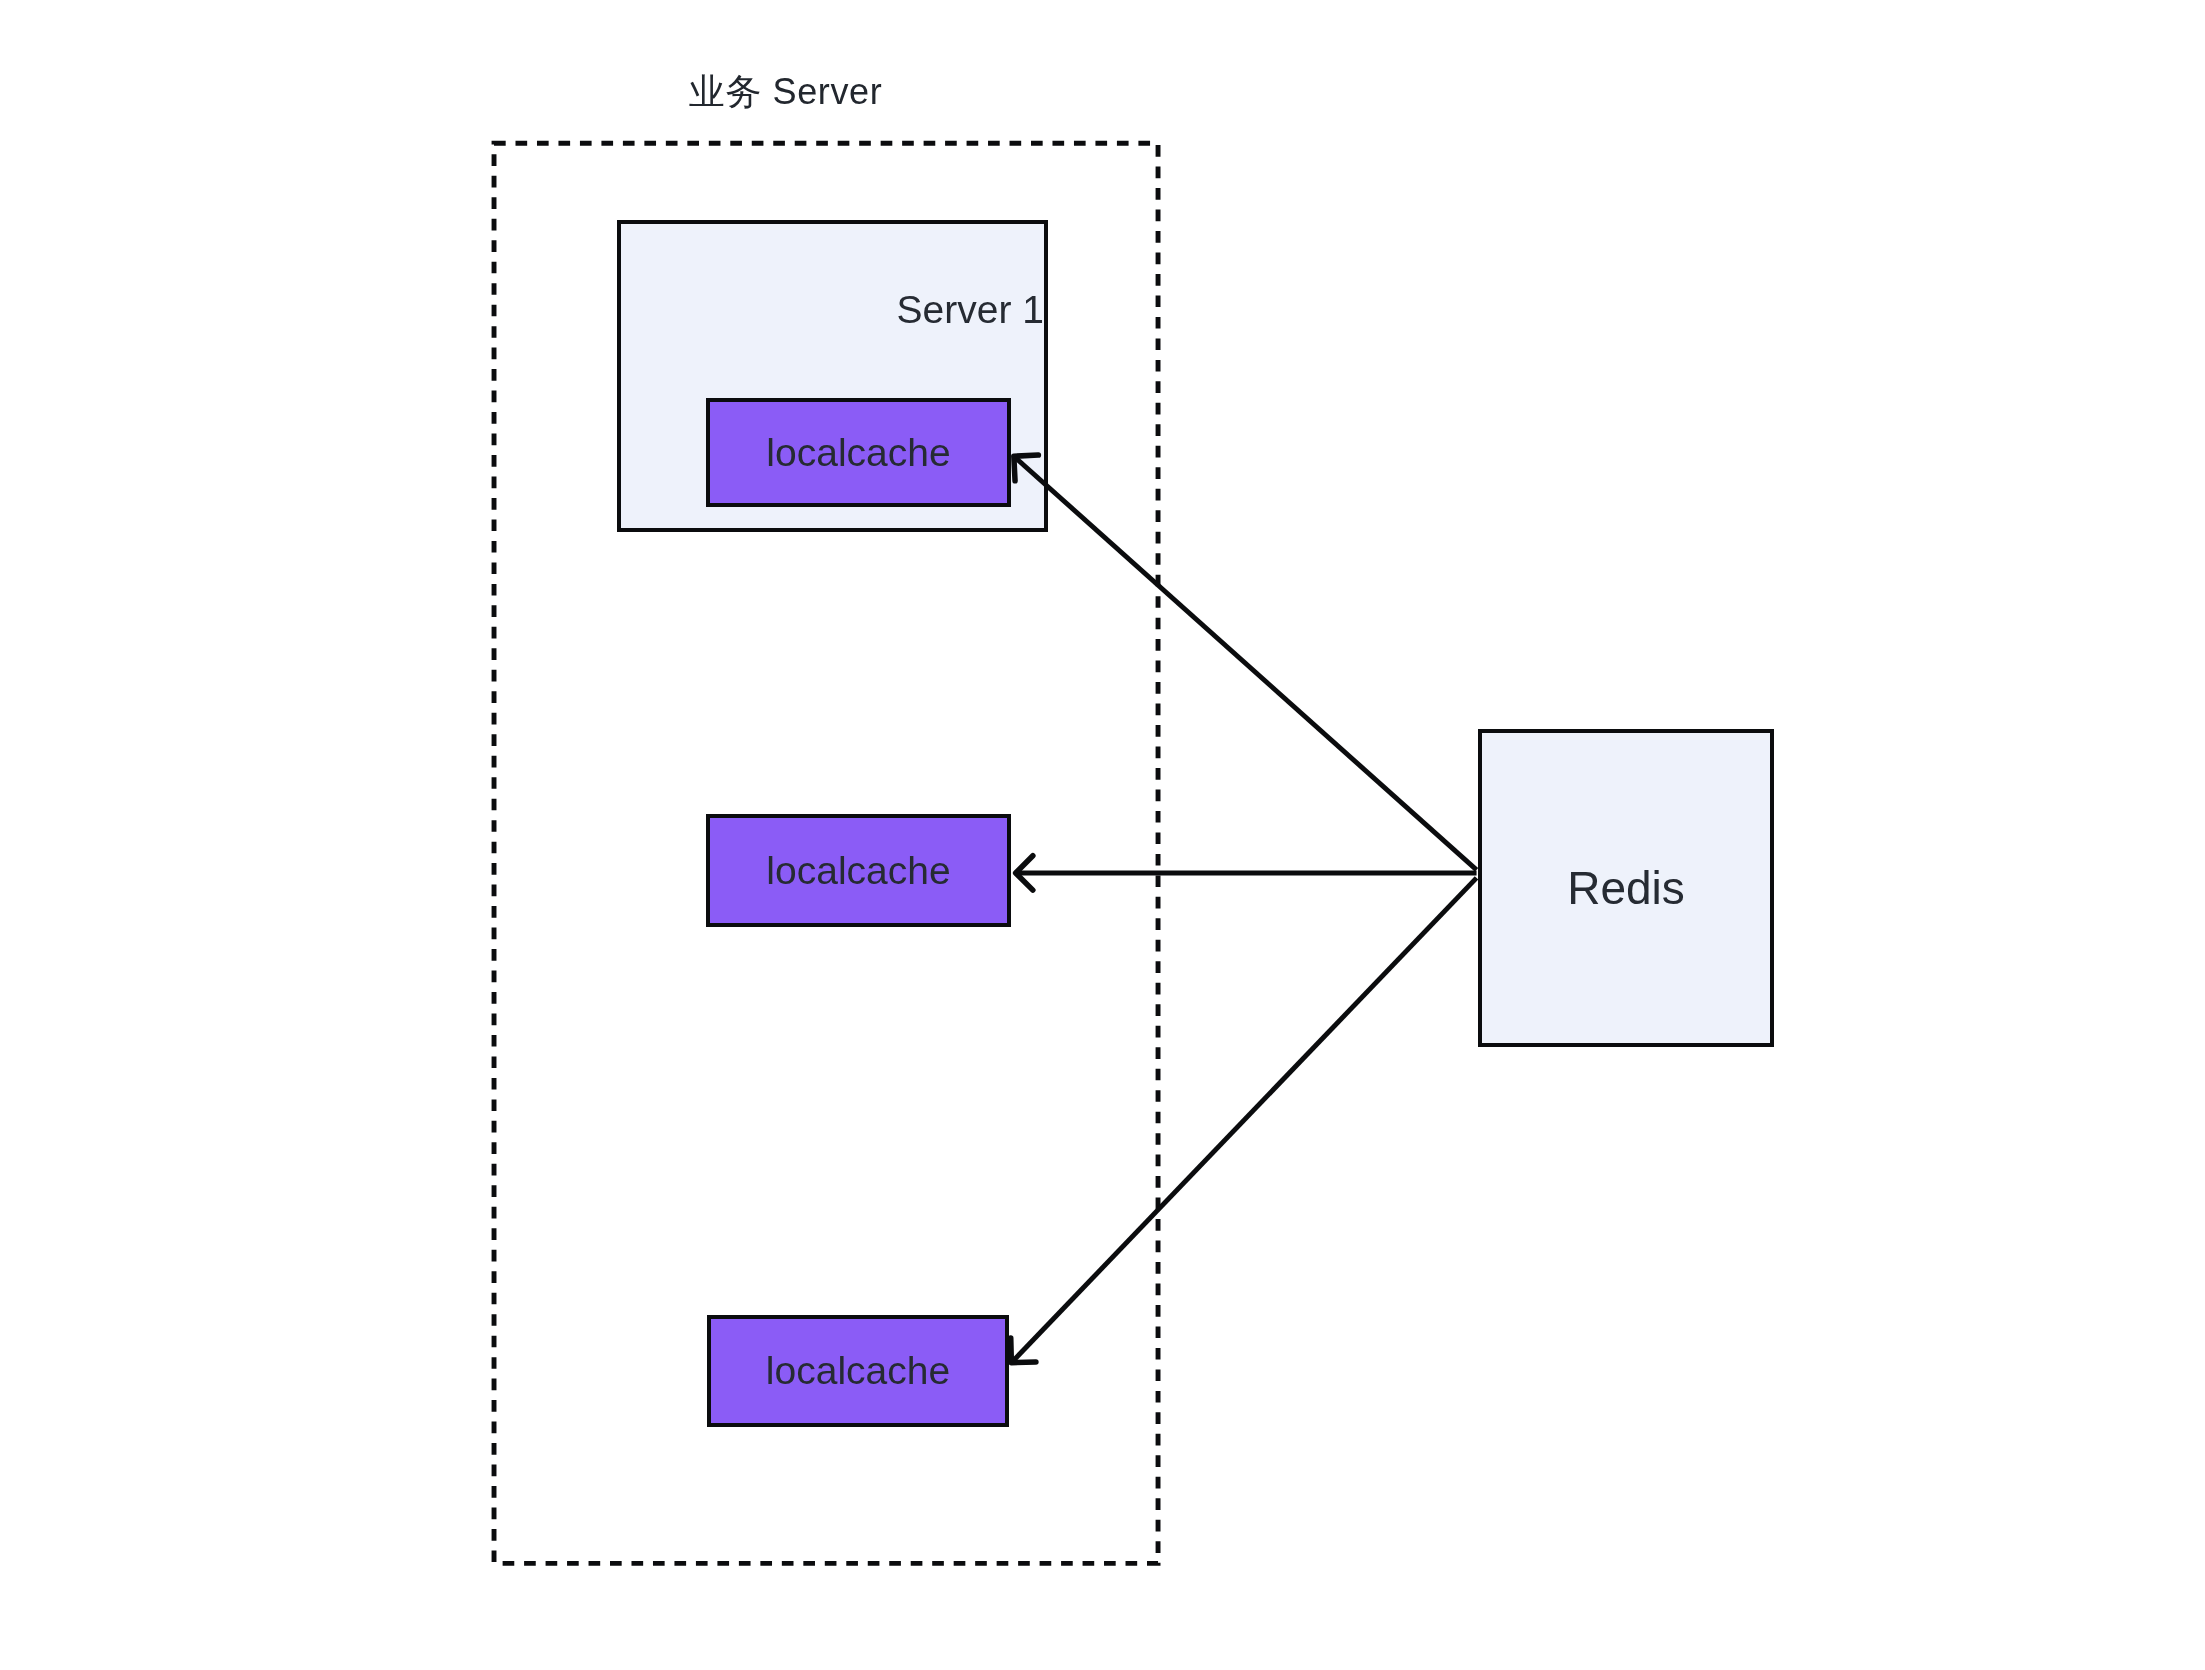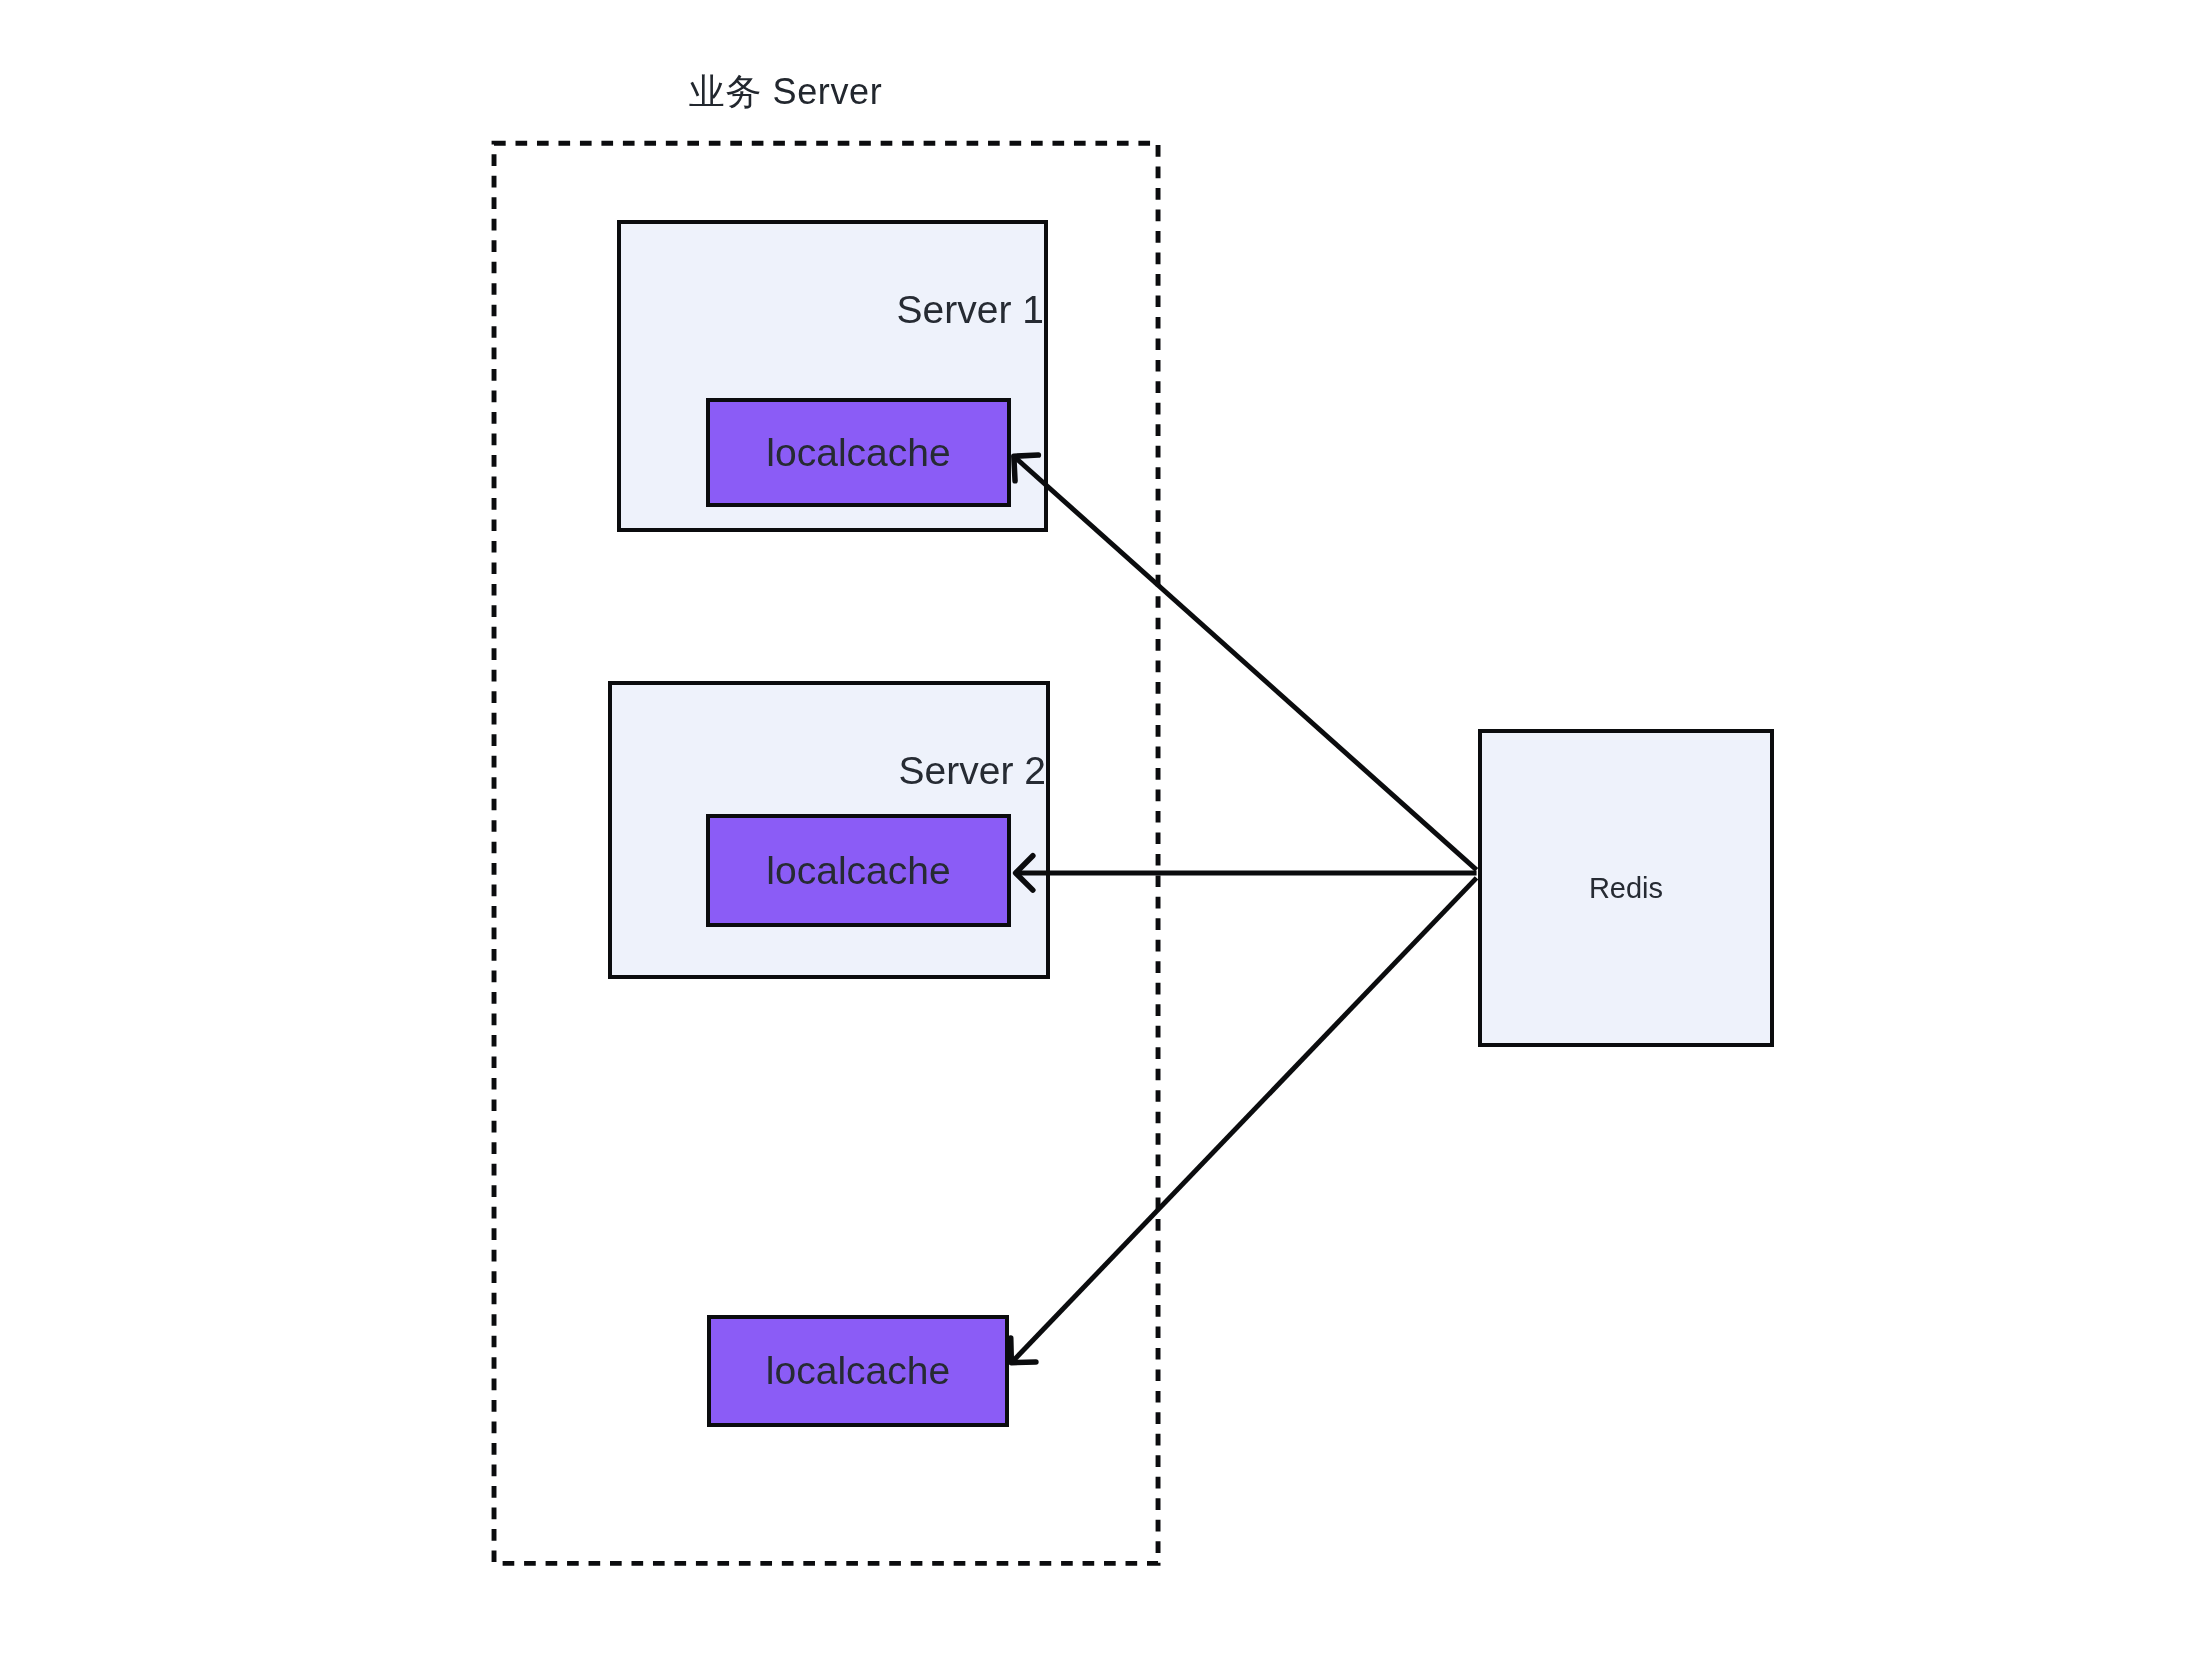--- a/index.html
+++ b/index.html
@@ -58,21 +58,21 @@
   #server2 { left: 608px;  top: 681px; width: 442px; height: 298px; }
   #server3 { left: 614px; top: 1177px; width: 436px; height: 299px; }
 
   #lc1 { left: 706px; top: 398px;  width: 305px; height: 109px; }
   #lc2 { left: 706px; top: 814px; width: 305px; height: 113px; }
   #lc3 { left: 707px; top: 1315px; width: 302px; height: 112px; }
 
   #redis {
     left: 1478px; top: 729px; width: 296px; height: 318px;
     display: flex; align-items: center; justify-content: center;
-    font-size: 29px; font-weight: 500; color: #262b33;
+    font-size: 46px; font-weight: 500; color: #262b33;
   }
 
   
   #overlay {
     position: absolute;
     left: 0; top: 0;
     width: 2205px; height: 1671px;
     z-index: 5;
     pointer-events: none;
   }
@@ -104,23 +104,20 @@
 
 <div id="canvas">
 
   <div class="group-title">业务 Server</div>
 
   <div class="node" id="server1">
     <div class="server-label">Server 1</div>
   </div>
   <div class="cache" id="lc1">localcache</div>
 
-  <div class="node" id="server2">
-    <div class="server-label">Server 2</div>
-  </div>
   <div class="cache" id="lc2">localcache</div>
 
   <div class="cache" id="lc3">localcache</div>
 
   <div class="node" id="redis">Redis</div>
 
   <svg id="overlay" viewBox="0 0 3593 2722" xmlns="http://www.w3.org/2000/svg">
 
     <rect class="boundary" x="805" y="233" width="1082" height="2314"></rect>
 

